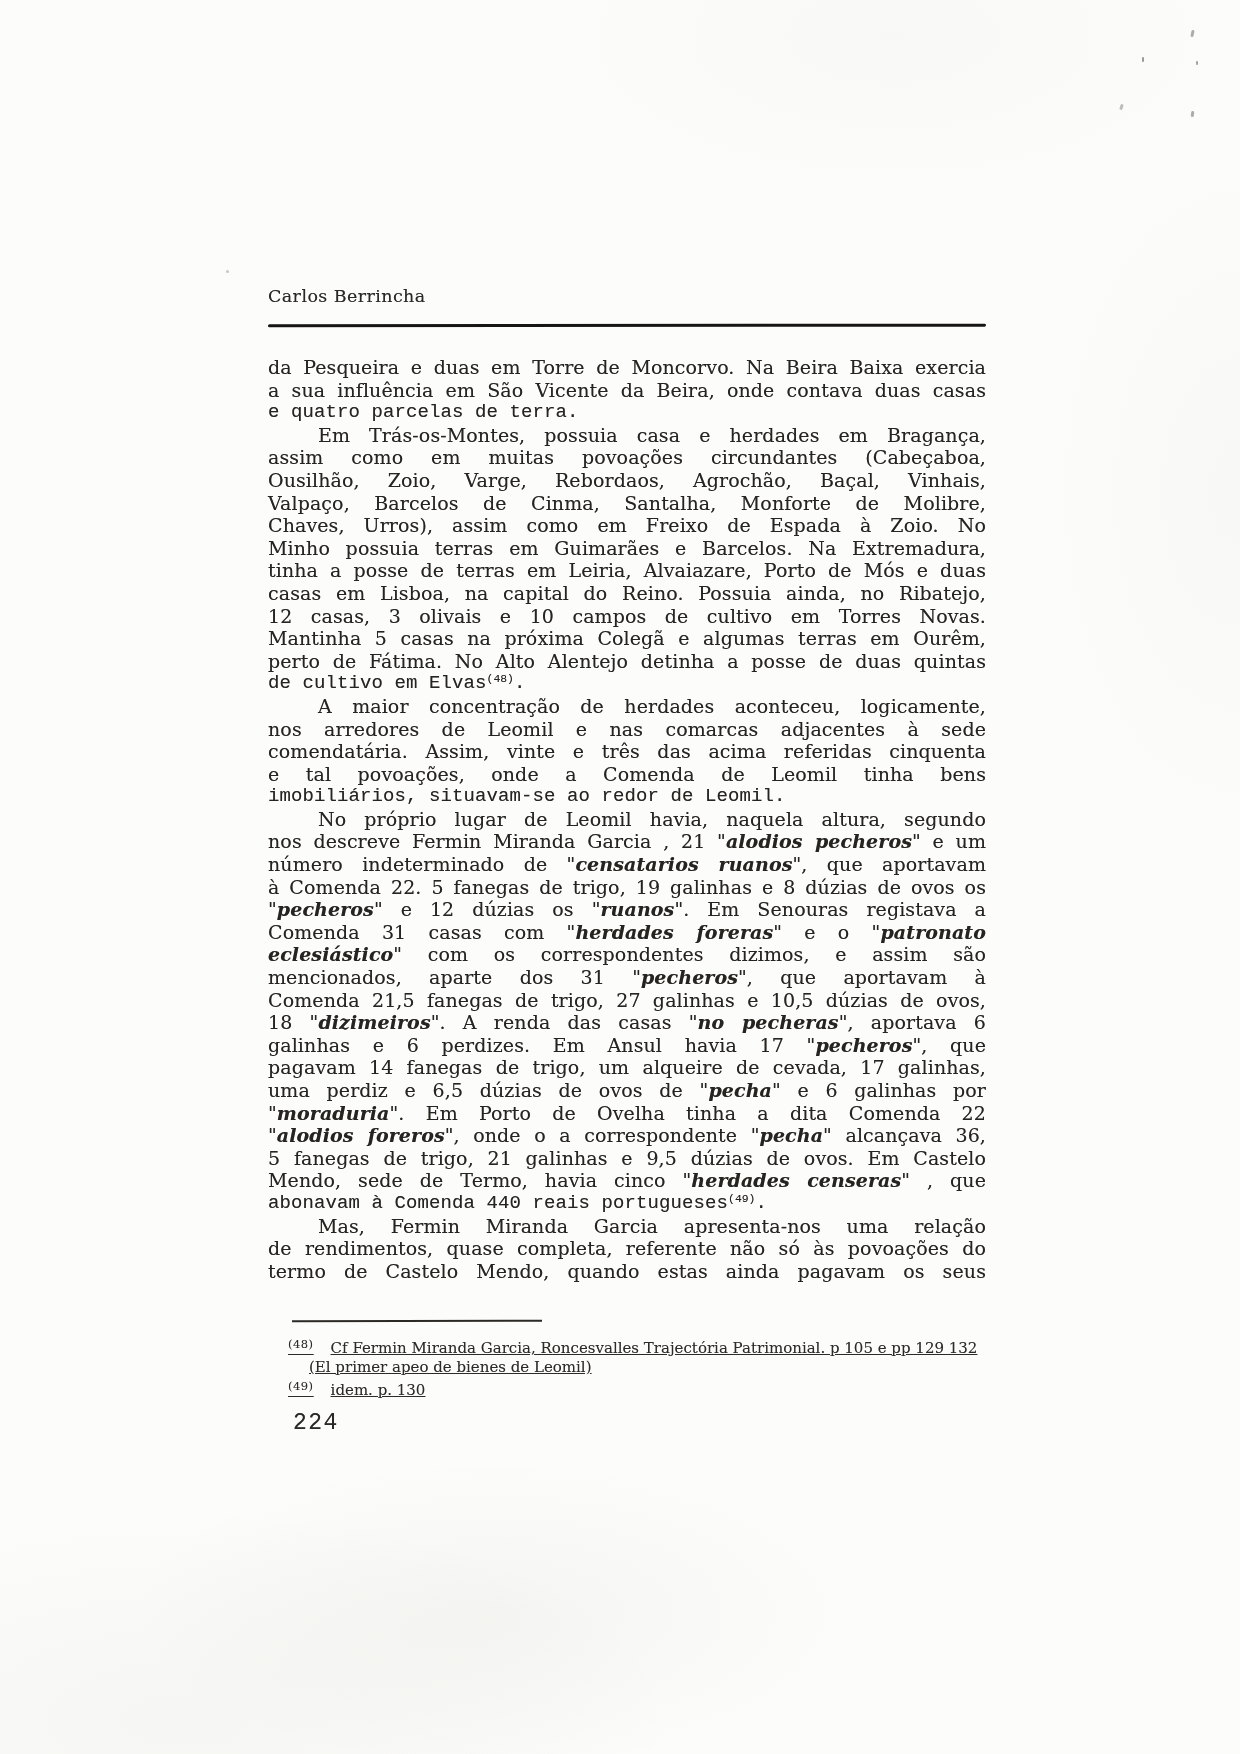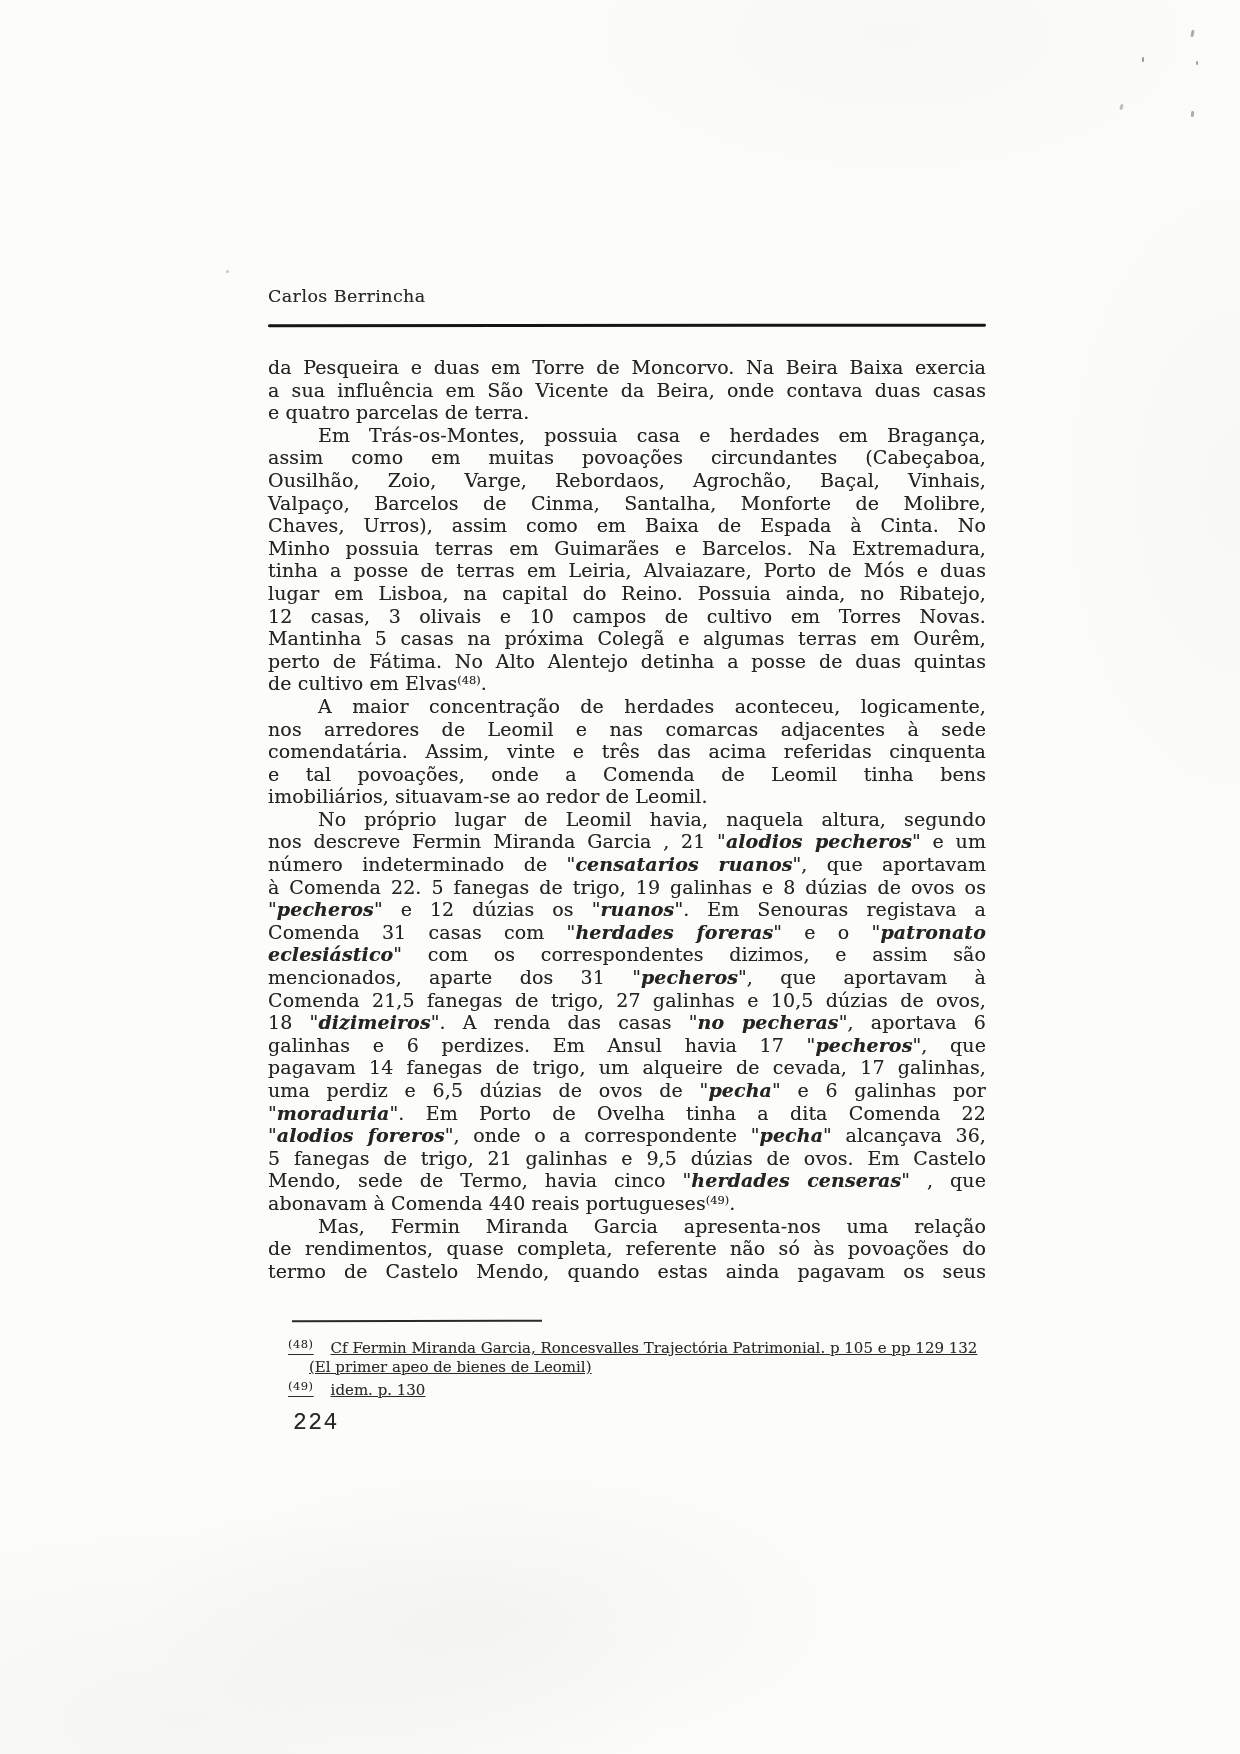--- a/index.html
+++ b/index.html
@@ -38,21 +38,21 @@
     text-shadow:0 0 .6px rgba(35,33,29,.4);
     letter-spacing:.1px;
   }
   .paragraph{margin:0;}
   .line{
     height:22.6px;line-height:22.6px;
     text-align:justify;text-align-last:justify;
     white-space:normal;overflow:visible;
   }
   .line.indent{text-indent:50px;}
-  .line.last{text-align-last:left;}
+  .line.last{text-align-last:left;font-family:Liberation Mono, monospace;}
   i{font-style:italic;font-weight:bold;}
   sup{font-size:.6em;vertical-align:.5em;line-height:0;letter-spacing:0;}
   
   .footnotes{position:absolute;left:288px;top:1320px;width:740px;color:#2d2b27;}
   .footnote-rule{width:250px;height:2px;background:#2b2925;margin:0 0 13px 4px;transform:rotate(-.15deg);}
   .fn-line{font-size:15px;line-height:19px;text-shadow:0 0 .5px rgba(45,43,39,.35);text-decoration:underline;}
   .fn-label{font-size:11.5px;vertical-align:5px;margin-right:17px;letter-spacing:.5px;}
   .fn-cont{margin-left:21px;}
   
   .page-number{
@@ -89,24 +89,24 @@
       <div class="paragraph">
         <div class="line">da Pesqueira e duas em Torre de Moncorvo. Na Beira Baixa exercia</div>
         <div class="line">a sua influência em São Vicente da Beira, onde contava duas casas</div>
         <div class="line last">e quatro parcelas de terra.</div>
       </div>
       <div class="paragraph">
         <div class="line indent">Em Trás-os-Montes, possuia casa e herdades em Bragança,</div>
         <div class="line">assim como em muitas povoações circundantes (Cabeçaboa,</div>
         <div class="line">Ousilhão, Zoio, Varge, Rebordaos, Agrochão, Baçal, Vinhais,</div>
         <div class="line">Valpaço, Barcelos de Cinma, Santalha, Monforte de Molibre,</div>
-        <div class="line">Chaves, Urros), assim como em Baixa de Espada à Cinta. No</div>
+        <div class="line">Chaves, Urros), assim como em Freixo de Espada à Zoio. No</div>
         <div class="line">Minho possuia terras em Guimarães e Barcelos. Na Extremadura,</div>
         <div class="line">tinha a posse de terras em Leiria, Alvaiazare, Porto de Mós e duas</div>
-        <div class="line">lugar em Lisboa, na capital do Reino. Possuia ainda, no Ribatejo,</div>
+        <div class="line">casas em Lisboa, na capital do Reino. Possuia ainda, no Ribatejo,</div>
         <div class="line">12 casas, 3 olivais e 10 campos de cultivo em Torres Novas.</div>
         <div class="line">Mantinha 5 casas na próxima Colegã e algumas terras em Ourêm,</div>
         <div class="line">perto de Fátima. No Alto Alentejo detinha a posse de duas quintas</div>
         <div class="line last">de cultivo em Elvas<sup>(48)</sup>.</div>
       </div>
       <div class="paragraph">
         <div class="line indent">A maior concentração de herdades aconteceu, logicamente,</div>
         <div class="line">nos arredores de Leomil e nas comarcas adjacentes à sede</div>
         <div class="line">comendatária. Assim, vinte e três das acima referidas cinquenta</div>
         <div class="line">e tal povoações, onde a Comenda de Leomil tinha bens</div>

